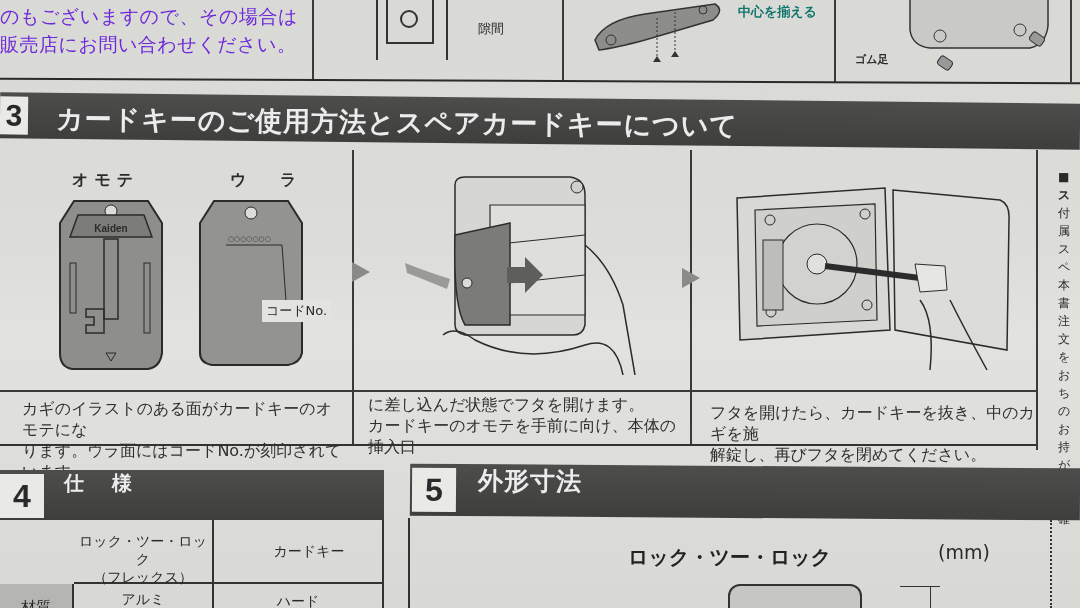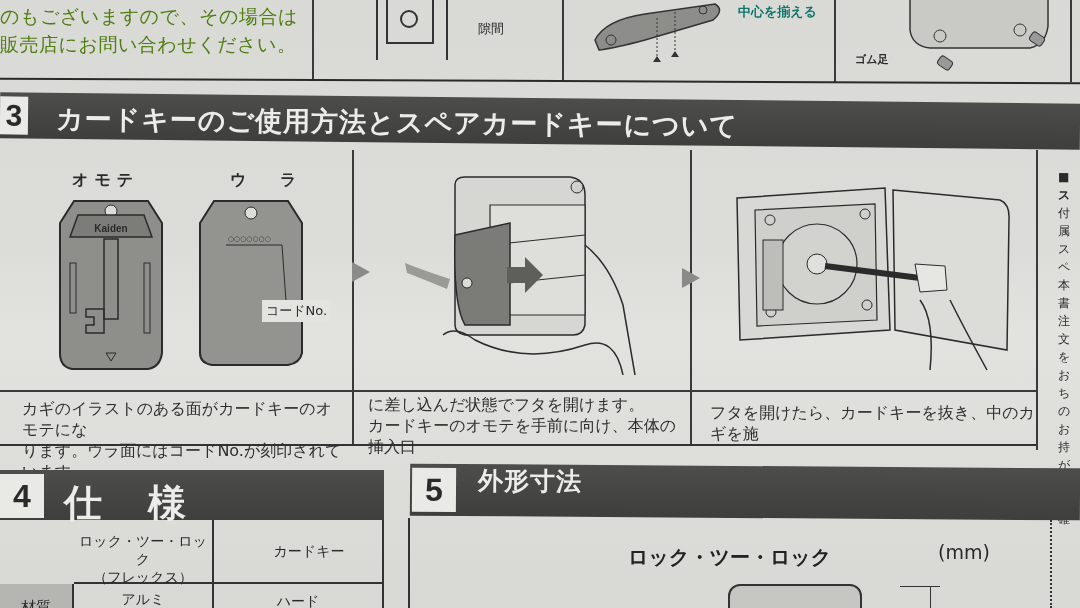--- a/index.html
+++ b/index.html
@@ -3,21 +3,21 @@
 <meta charset="utf-8">
 <style>
   html, body { margin:0; padding:0; }
   body {
     width:1080px; height:608px; overflow:hidden; position:relative;
     background: linear-gradient(180deg,#d9d9d6 0%,#dcdcd9 40%,#e2e2df 55%,#d8d8d5 100%);
     font-family: "DejaVu Sans", sans-serif; color:#2a2a2a;
   }
   .abs { position:absolute; }
   
-  .top-text { left:0; top:2px; font-size:19px; line-height:28px; color:#4d7c0f; letter-spacing:0.5px; }
+  .top-text { left:0; top:2px; font-size:19px; line-height:28px; color:#6d28d9; letter-spacing:0.5px; }
   .top-rule { left:0; top:80px; width:1080px; height:2px; background:#2a2a2a; transform:rotate(0.25deg); }
   .vline { background:#3a3a3a; width:2px; }
   
   .sec-bar { background: linear-gradient(180deg,#4d4d4b,#3e3e3c); height:46px; }
   .sec-num { background:#e9e9e6; color:#2a2a2a; font-weight:bold; font-family:"Liberation Sans",sans-serif; display:flex; align-items:center; justify-content:center; }
   .sec-title { color:#ececec; font-weight:bold; letter-spacing:1px; white-space:nowrap; }
   .caption { font-size:16px; line-height:21px; color:#2e2e2e; }
   .label { font-size:16px; font-weight:bold; color:#2b2b2b; letter-spacing:6px; }
   .arrow-tri { width:0; height:0; border-top:10px solid transparent; border-bottom:10px solid transparent; border-left:18px solid #8a8a88; }
   .spec-head { background:#b5b5b2; }
@@ -134,38 +134,39 @@
 <div class="abs caption" style="left:22px;top:398px;width:325px;">
   <div>カギのイラストのある面がカードキーのオモテにな</div>
   <div>ります。ウラ面にはコードNo.が刻印されています。</div>
 </div>
 <div class="abs caption" style="left:368px;top:394px;width:320px;">
   <div>に差し込んだ状態でフタを開けます。</div>
   <div>カードキーのオモテを手前に向け、本体の挿入口</div>
 </div>
 <div class="abs caption" style="left:710px;top:402px;width:325px;">
   <div>フタを開けたら、カードキーを抜き、中のカギを施</div>
+  <div>解錠し、再びフタを閉めてください。</div>
 </div>
 
 <div class="abs" style="left:1058px;top:168px;font-size:12px;line-height:18px;">
   <div style="font-weight:bold;">■ス</div>
   <div>付属</div>
   <div>スペ</div>
   <div>本書</div>
   <div>注文</div>
   <div>をお</div>
   <div>ちの</div>
   <div>お持</div>
   <div>が読</div>
   <div>ご確</div>
 </div>
 
 <div class="abs sec-bar" style="left:0;top:470px;width:384px;height:50px;">
   <div class="abs sec-num" style="left:0;top:4px;width:44px;height:44px;font-size:32px;">4</div>
-  <div class="abs sec-title" style="left:64px;top:8px;font-size:38px;letter-spacing:4px;">仕　様</div>
+  <div class="abs sec-title" style="left:64px;top:0;font-size:20px;letter-spacing:4px;">仕　様</div>
 </div>
 <div class="abs" style="left:0;top:520px;width:382px;height:88px;border-right:2px solid #333;">
   <div class="abs" style="left:74px;top:0;width:138px;height:62px;border-right:2px solid #333;border-bottom:2px solid #333;">
     <div class="cell-text" style="padding-top:12px;white-space:pre-line;">ロック・ツー・ロック
 （フレックス）</div>
   </div>
   <div class="abs" style="left:214px;top:0;width:168px;height:62px;border-bottom:2px solid #333;">
     <div class="cell-text" style="padding-top:22px;padding-left:22px;">カードキー</div>
   </div>
   <div class="abs spec-head" style="left:0;top:64px;width:72px;height:30px;border-right:2px solid #333;">

